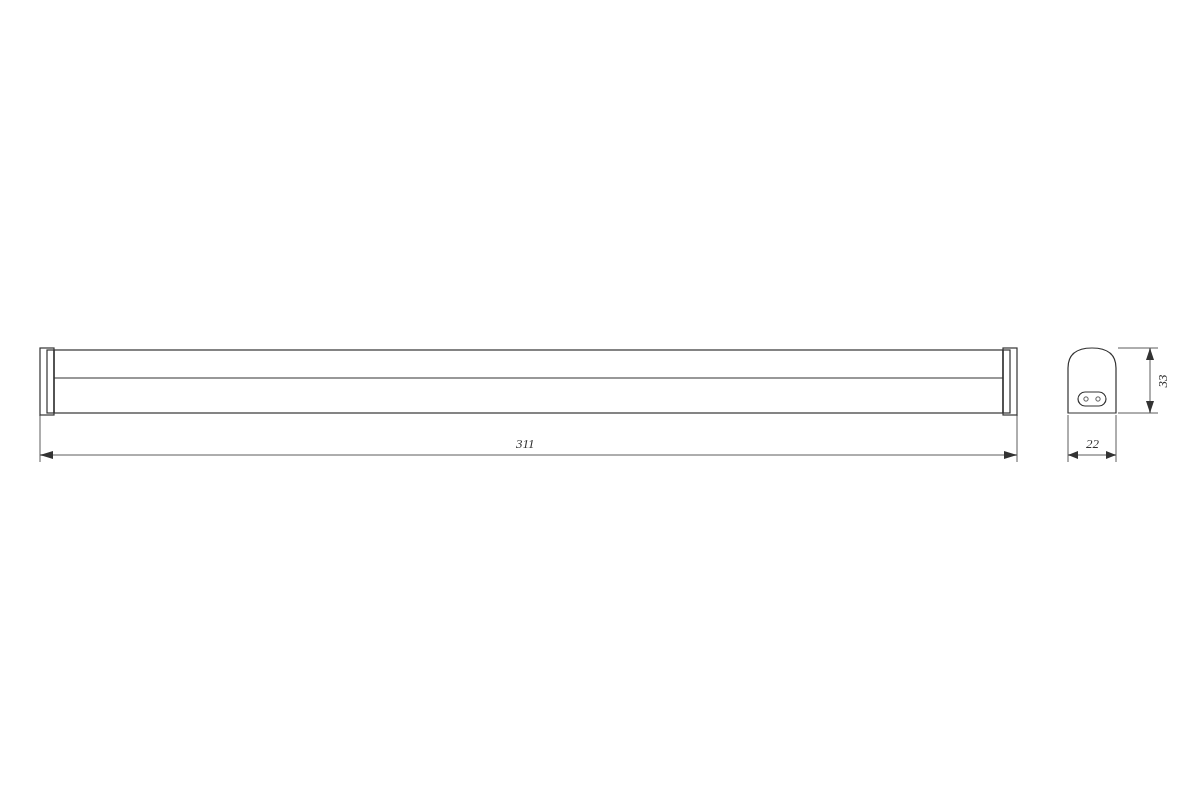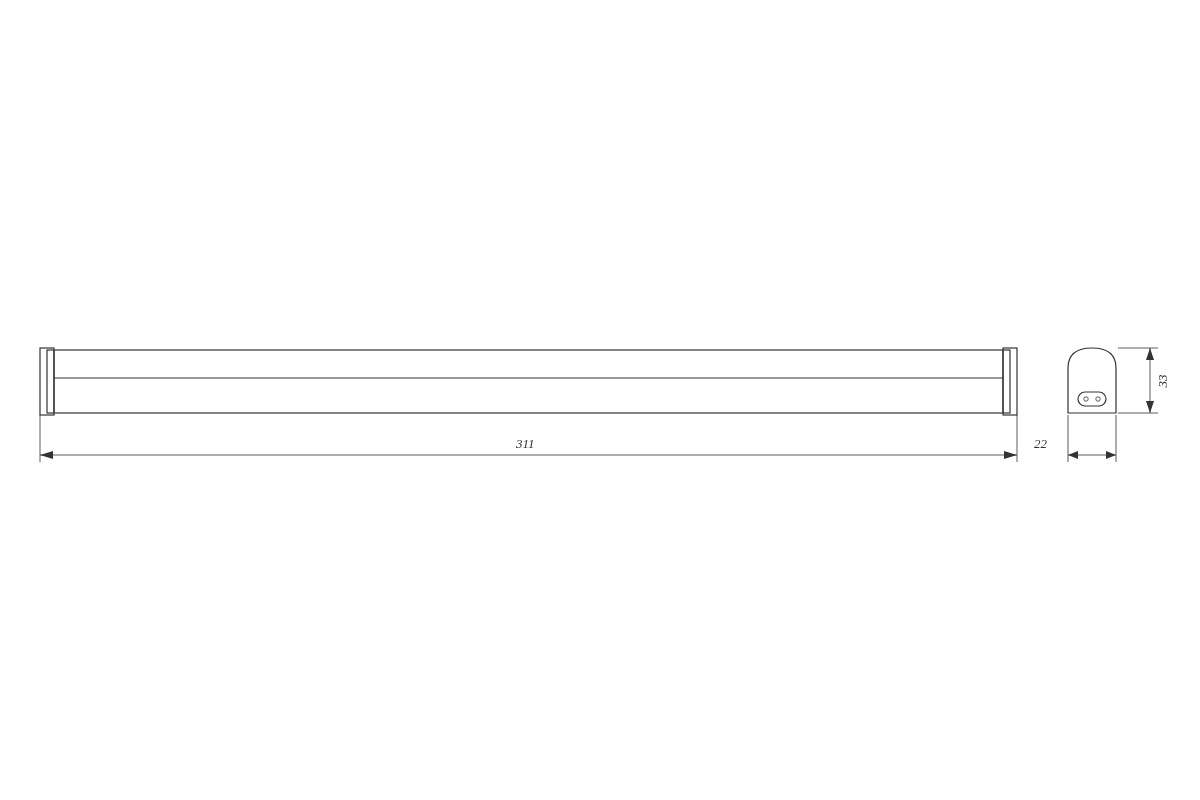--- a/index.html
+++ b/index.html
@@ -82,17 +82,17 @@
 
     <line class="thin" x1="1118" y1="348" x2="1158" y2="348"></line>
     <line class="thin" x1="1118" y1="413" x2="1158" y2="413"></line>
     <line class="thin" x1="1150" y1="348" x2="1150" y2="413"></line>
     <polygon points="1150,348 1146,360 1154,360" fill="#333333"></polygon>
     <polygon points="1150,413 1146,401 1154,401" fill="#333333"></polygon>
   </svg>
 
   <span class="dim-label" style="left:516px; top:436px;">311</span>
 
-  <span class="dim-label" style="left:1034px; top:436px;text-align:right;">22</span>
+  <span class="dim-label" style="left:1086px; top:436px;text-align:right;">22</span>
 
   <span class="dim-label vert" style="left:1156px; top:373px;">33</span>
 
 </div>
 
 </body></html>

